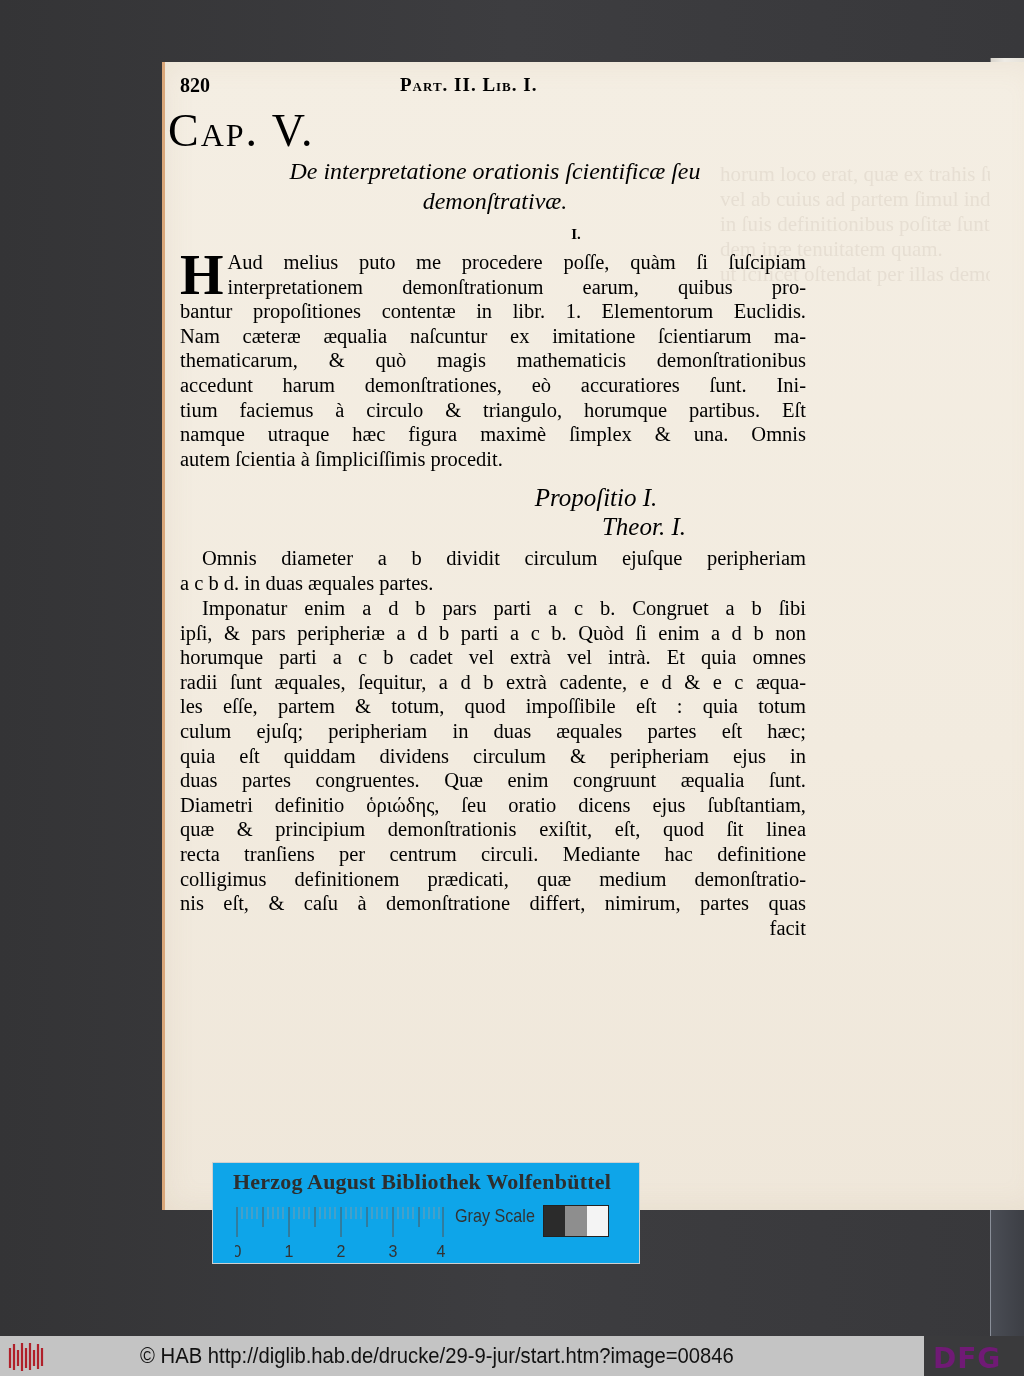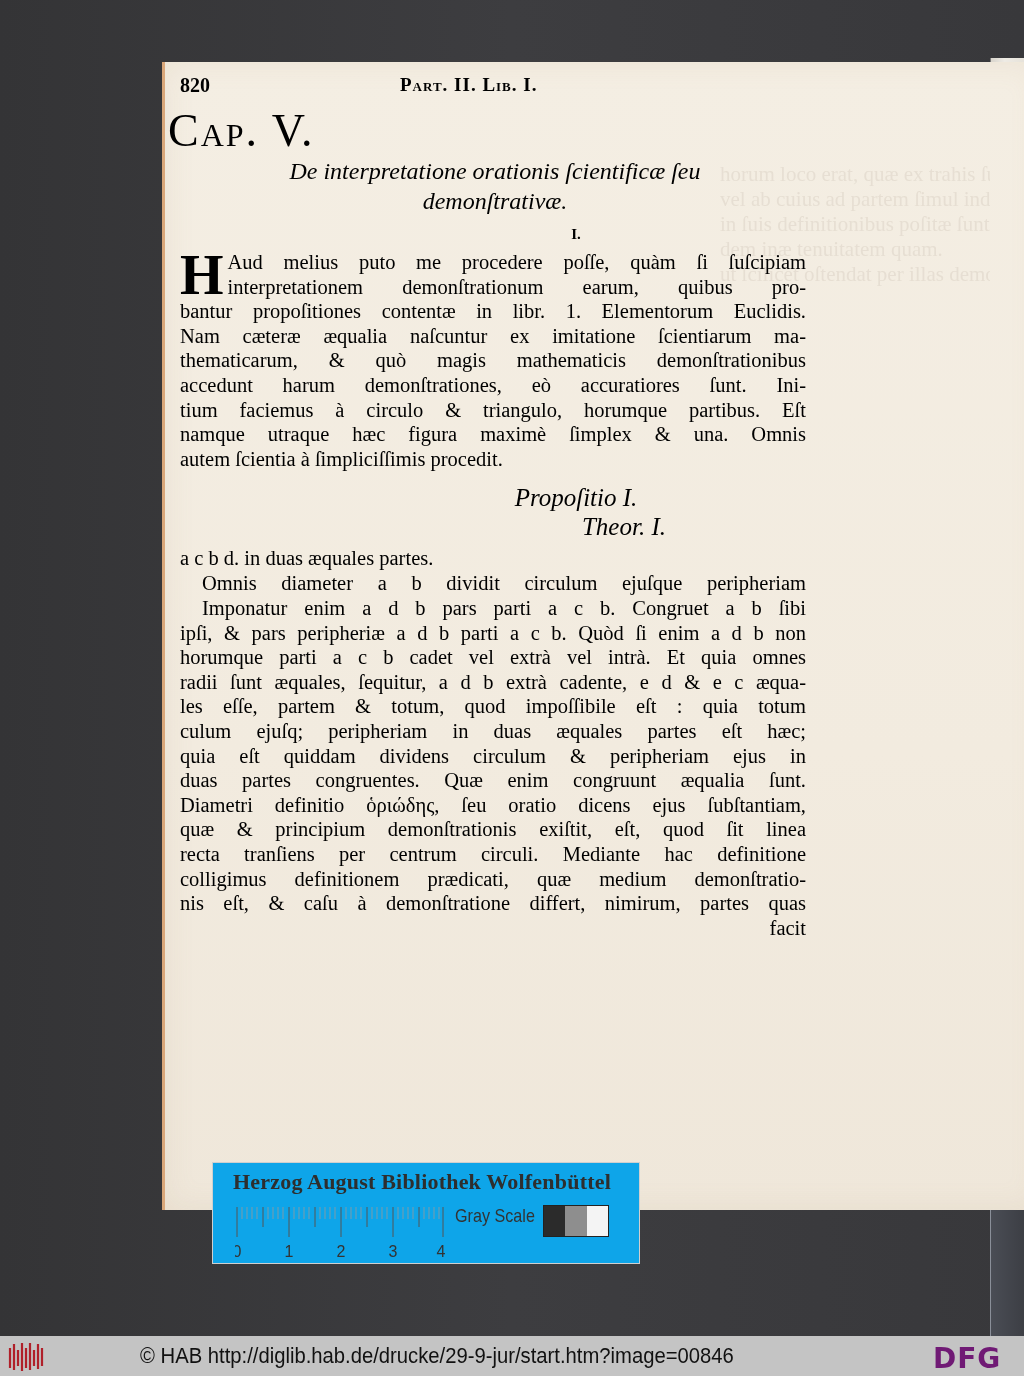--- a/index.html
+++ b/index.html
@@ -62,21 +62,21 @@
   .body .line { display: block; white-space: nowrap; text-align-last: justify; text-align: justify; }
   .body .line.last { text-align-last: left; }
   .body .line.right { text-align: right; text-align-last: right; }
   .body .line.indent { padding-left: 22px; }
   .dropcap {
     float: left; font-size: 56px; line-height: 46px; margin: 2px 4px 0 0; font-weight: bold;
   }
   .para1 { top: 250px; }
   .prop-title {
     position: absolute; left: 162px; width: 828px; text-align: center;
-    font-style: italic; font-size: 25px;
+    font-style: italic; font-size: 25px; padding-left: 20px;
   }
   .prop-title.p { top: 484px; }
   .prop-title.t { top: 513px; margin-left: 48px; }
   .para2 { top: 546px; }
   .para3 { top: 596px; }
 
   
   .card {
     position: absolute; left: 212px; top: 1162px; width: 426px; height: 100px;
     background: #0ea5e9; border: 1px solid #cfcfcf;
@@ -92,21 +92,21 @@
     font-size: 19px; color: #333; transform: scaleX(0.85); transform-origin: left;
   }
   .gray-scale {
     position: absolute; left: 330px; top: 42px; width: 64px; height: 30px;
     border: 1px solid #222; display: flex;
   }
   .gray-scale div { flex: 1; }
 
   
   .footer {
-    position: absolute; left: 0; top: 1336px; width: 1024px; height: 40px;
+    position: absolute; left: 0; top: 1336px; width: 924px; height: 40px;
     background: #c4c4c4; display: flex; align-items: center; text-align: right;
   }
   .hab-logo { position: absolute; left: 6px; top: 4px; width: 40px; height: 32px; }
   .footer-text {
     position: absolute; left: 140px; top: 7px; font-family: "Liberation Sans", sans-serif;
     font-size: 22px; color: #111; white-space: nowrap; transform: scaleX(0.92); transform-origin: left;
   }
   .dfg-logo {
     position: absolute; left: 933px; top: 6px; font-family: "DejaVu Sans", sans-serif;
     font-weight: bold; font-size: 28px; color: #701a75; letter-spacing: 1px;
@@ -144,22 +144,22 @@
   <span class="line">accedunt harum demonſtrationes, eò accuratiores ſunt. Ini-</span>
   <span class="line">tium faciemus à circulo &amp; triangulo, horumque partibus. Eſt</span>
   <span class="line">namque utraque hæc figura maximè ſimplex &amp; una. Omnis</span>
   <span class="line last">autem ſcientia à ſimpliciſſimis procedit.</span>
 </div>
 
 <div class="prop-title p">Propoſitio I.</div>
 <div class="prop-title t">Theor. I.</div>
 
 <div class="body para2">
+  <span class="line indent">Omnis diameter a b dividit circulum ejuſque peripheriam</span>
   <span class="line last">a c b d. in duas æquales partes.</span>
-  <span class="line indent">Omnis diameter a b dividit circulum ejuſque peripheriam</span>
 </div>
 
 <div class="body para3">
   <span class="line indent">Imponatur enim a d b pars parti a c b. Congruet a b ſibi</span>
   <span class="line">ipſi, &amp; pars peripheriæ a d b parti a c b. Quòd ſi enim a d b non</span>
   <span class="line">horumque parti a c b cadet vel extrà vel intrà. Et quia omnes</span>
   <span class="line">radii ſunt æquales, ſequitur, a d b extrà cadente, e d &amp; e c æqua-</span>
   <span class="line">les eſſe, partem &amp; totum, quod impoſſibile eſt : quia totum</span>
   <span class="line">culum ejuſq; peripheriam in duas æquales partes eſt hæc;</span>
   <span class="line">quia eſt quiddam dividens circulum &amp; peripheriam ejus in</span>

